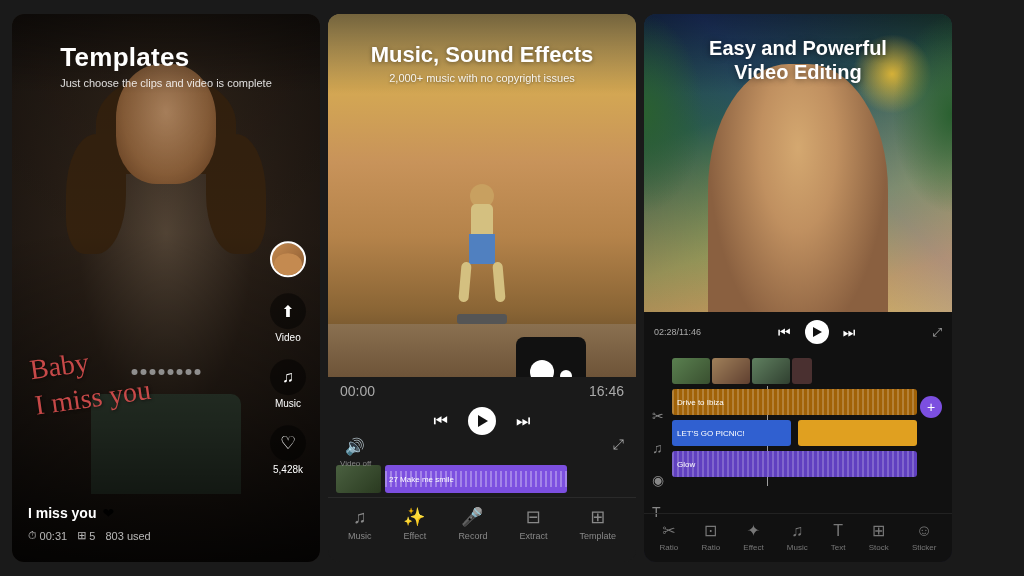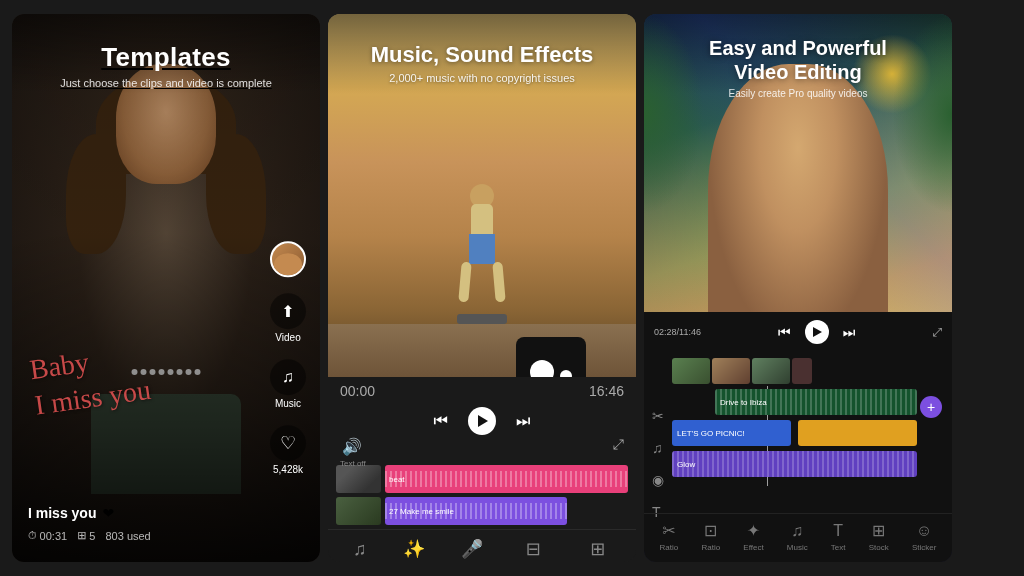--- a/index.html
+++ b/index.html
@@ -72,22 +72,21 @@
     .panel-1-content {
       position: absolute;
       top: 0; left: 0; right: 0; bottom: 0;
       display: flex;
       flex-direction: column;
       align-items: center;
     }
 
     .panel-1-header {
       margin-top: 28px;
-      text-align: center;
-      text-decoration: underline;
+      text-align: left;
     }
 
     .panel-1-title {
       color: #fff;
       font-size: 26px;
       font-weight: 700;
       letter-spacing: 0.3px;
     }
 
     .panel-1-subtitle {
@@ -599,21 +598,21 @@
 
     .p3-clip-label {
       color: #fff;
       font-size: 8px;
       padding-left: 5px;
       position: relative;
       z-index: 1;
       white-space: nowrap;
     }
 
-    .p3-track-pink { background: #14532d; margin-left: 43px; }
+    .p3-track-pink { background: #a16207; }
     .p3-track-purple { background: #6040c0; }
     .p3-track-blue { background: #3060d0; }
     .p3-track-yellow { background: #e0a020; }
     .p3-track-wave { background: repeating-linear-gradient(90deg, rgba(255,255,255,0.2) 0px, rgba(255,255,255,0.2) 2px, transparent 2px, transparent 5px); position: absolute; top: 0; left: 0; right: 0; bottom: 0; }
 
     .p3-bottom-nav {
       display: flex;
       justify-content: space-around;
       align-items: center;
       padding: 7px 4px 10px;
@@ -848,46 +847,35 @@
     <div class="panel-2-footer">
       <div class="time-display">
         <span>00:00</span>
         <span>16:46</span>
       </div>
 
       <div style="position:relative;height:60px;">
 
         <div class="volume-area">
           <span class="vol-icon">🔊</span>
-          <span class="vol-label">Text off</span>
+          <span class="vol-label">Video off</span>
         </div>
 
         <div class="transport-controls">
           <span class="ctrl-btn">⏮</span>
           <div class="play-btn-circle">
             <div class="play-triangle"></div>
           </div>
           <span class="ctrl-btn">⏭</span>
         </div>
 
         <span class="expand-btn">⤢</span>
       </div>
 
       <div class="clip-tracks">
-        <div class="clip-row">
-          <div class="clip-thumb">
-            <div class="clip-thumb-inner"></div>
-          </div>
-          <div class="clip-relative">
-            <div class="clip-wave wave-pink" style="height:28px;width:100%;border-radius:3px;position:relative;">
-              <div class="wave-pattern"></div>
-              <span class="clip-label">beat</span>
-            </div>
-          </div>
-        </div>
         <div class="clip-row">
           <div class="clip-thumb">
             <div style="width:100%;height:100%;background:linear-gradient(135deg,#4a6040,#2a3a20);"></div>
           </div>
           <div class="clip-relative">
             <div class="clip-wave wave-purple" style="height:28px;width:75%;border-radius:3px;position:relative;">
               <div class="wave-pattern"></div>
               <span class="clip-label">27 Make me smile</span>
             </div>
           </div>
@@ -927,21 +915,20 @@
       <div class="p3-lights"></div>
 
       <div class="p3-person"></div>
 
       <div style="position:absolute;top:0;left:0;width:60px;height:200px;background:radial-gradient(ellipse at 0 50%,#2a6030 0%,transparent 70%);"></div>
       <div style="position:absolute;top:0;right:0;width:60px;height:200px;background:radial-gradient(ellipse at 100% 50%,#2a6030 0%,transparent 70%);"></div>
     </div>
 
     <div class="panel-3-header">
       <div class="panel-3-title">Easy and Powerful<br>Video Editing</div>
-      <div class="panel-3-subtitle">Easily create Pro quality videos</div>
     </div>
 
     <div class="panel-3-footer">
       <div class="p3-time-row">
         <span class="p3-time">02:28</span>
         <span class="p3-time">/</span>
         <span class="p3-time">11:46</span>
 
         <div class="p3-transport" style="flex:1;">
           <span class="p3-ctrl">⏮</span>

